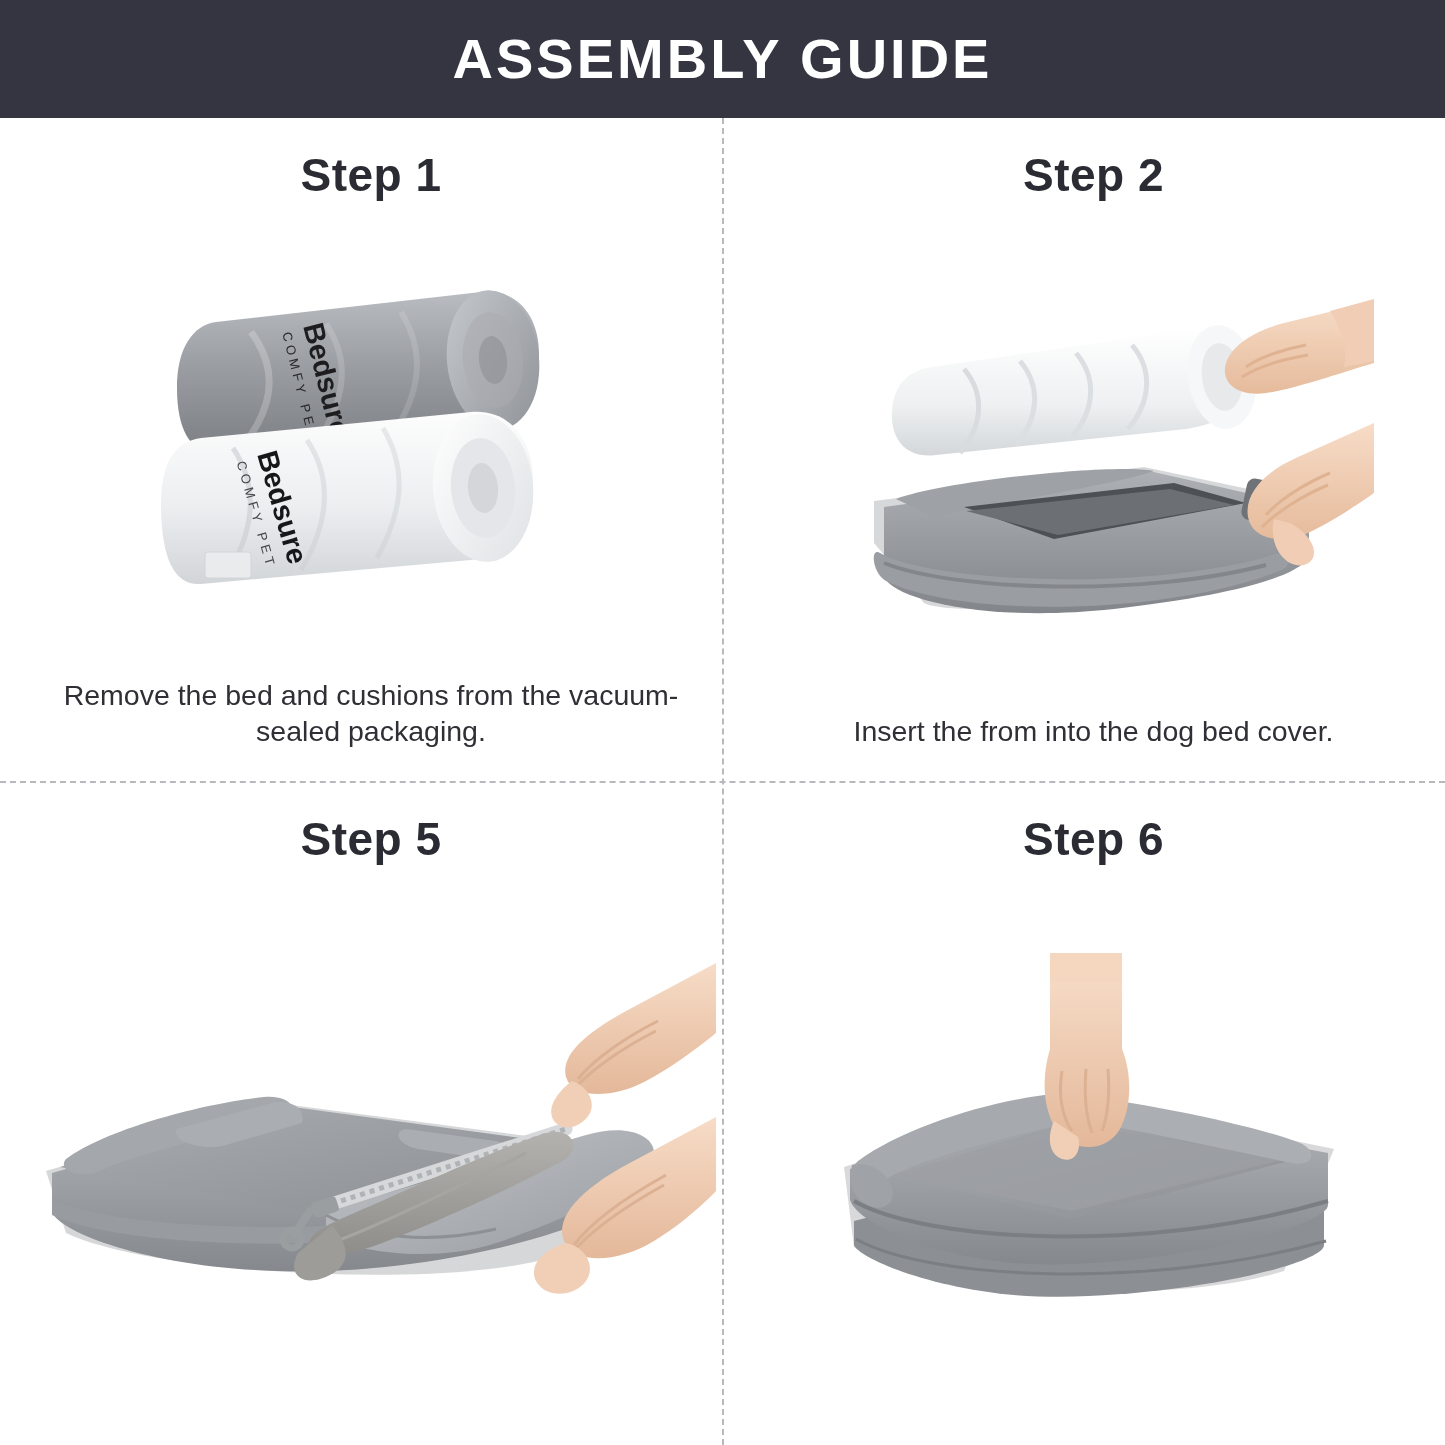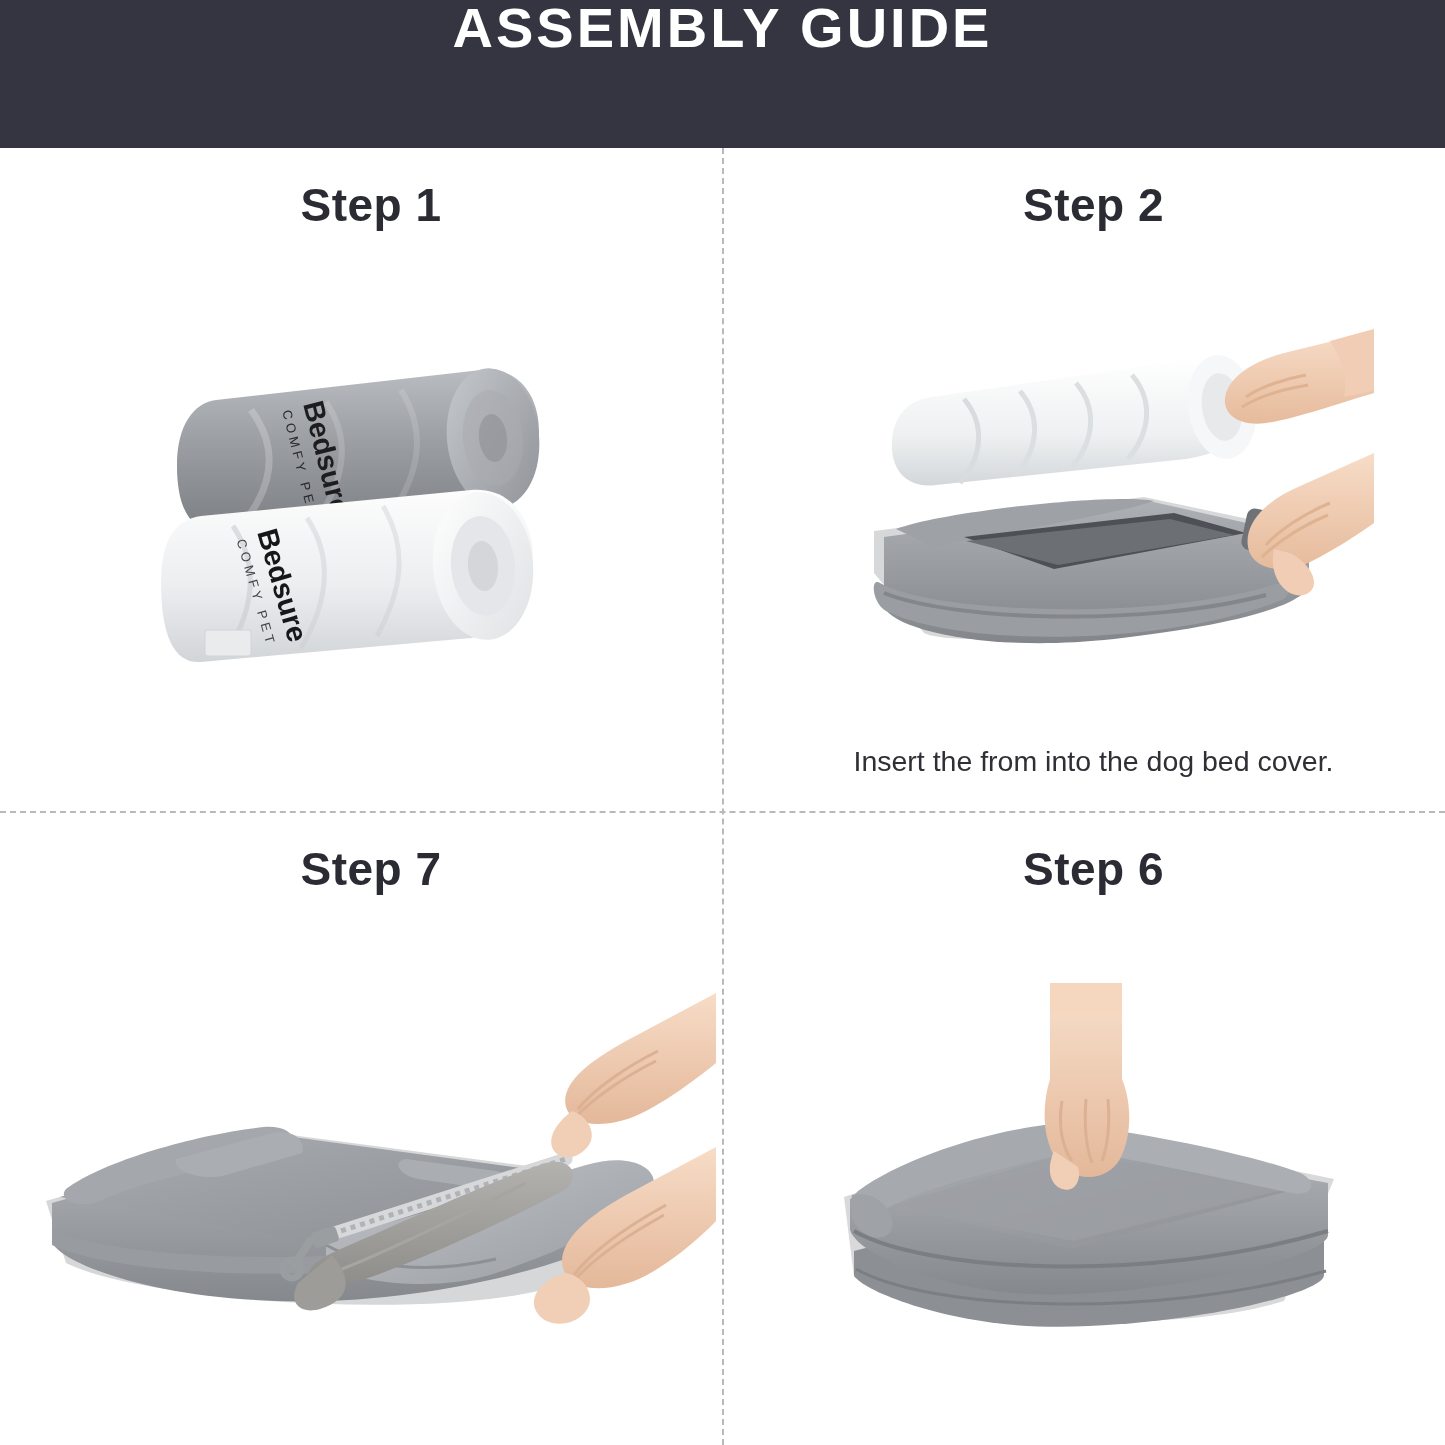--- a/index.html
+++ b/index.html
@@ -13,24 +13,24 @@
   .page {
     position: relative;
     width: 1445px;
     height: 1445px;
     background: #ffffff;
   }
 
   
   .header {
     width: 100%;
-    height: 148px;
+    height: 118px;
     background: #343541;
     display: flex;
-    align-items: flex-start;
+    align-items: center;
     justify-content: center;
   }
   .header-title {
     color: #ffffff;
     font-size: 56px;
     font-weight: bold;
     letter-spacing: 3px;
     text-align: center;
     line-height: 1;
   }
@@ -159,20 +159,21 @@
             <path d="M186 188 C214 230 206 274 180 318" stroke="#c9ccd0" stroke-opacity="0.45" stroke-width="5" fill="none"></path>
             <path d="M262 176 C288 220 280 262 256 306" stroke="#c9ccd0" stroke-opacity="0.4" stroke-width="5" fill="none"></path>
             <g transform="rotate(74 152 258)">
               <text x="152" y="258" font-family="Liberation Sans, sans-serif" font-size="29" font-weight="bold" fill="#17171a" text-anchor="middle">Bedsure</text>
               <text x="152" y="280" font-family="Liberation Sans, sans-serif" font-size="13" letter-spacing="4" fill="#44444a" text-anchor="middle">COMFY PET</text>
             </g>
             <rect x="84" y="300" width="46" height="26" rx="3" fill="#e9ebed" stroke="#d2d5d8"></rect>
           </g>
         </svg>
       </div>
+      <div class="caption">Remove the bed and cushions from the vacuum-sealed packaging.</div>
     </div>
 
     <div class="cell row1">
       <div class="step-title">Step 2</div>
       <div class="art-wrap">
         <svg width="560" height="380" viewBox="0 0 560 380" aria-hidden="true">
           <defs>
             <linearGradient id="g2foam" x1="0" y1="0" x2="0" y2="1">
               <stop offset="0%" stop-color="#ffffff"></stop>
               <stop offset="60%" stop-color="#eef0f1"></stop>
@@ -224,21 +225,21 @@
             <path d="M452 244 C466 228 492 212 516 202" stroke="#dfb291" stroke-width="3" fill="none"></path>
             <path d="M448 256 C464 240 490 224 514 214" stroke="#dfb291" stroke-width="3" fill="none"></path>
             <path d="M460 248 C456 266 462 284 476 292 C488 298 500 292 500 282 C500 270 488 258 476 252 Z" fill="#f0cdb4"></path>
           </g>
         </svg>
       </div>
       <div class="caption">Insert the from into the dog bed cover.</div>
     </div>
 
     <div class="cell row2">
-      <div class="step-title">Step 7</div>
+      <div class="step-title">Step 5</div>
       <div class="art-wrap">
         <svg width="690" height="400" viewBox="0 0 690 400" aria-hidden="true">
           <defs>
             <linearGradient id="g3bed" x1="0" y1="0" x2="0" y2="1">
               <stop offset="0%" stop-color="#b0b3b7"></stop>
               <stop offset="100%" stop-color="#85888d"></stop>
             </linearGradient>
             <linearGradient id="g3top" x1="0" y1="0" x2="1" y2="1">
               <stop offset="0%" stop-color="#a8abb0"></stop>
               <stop offset="100%" stop-color="#8b8e93"></stop>

